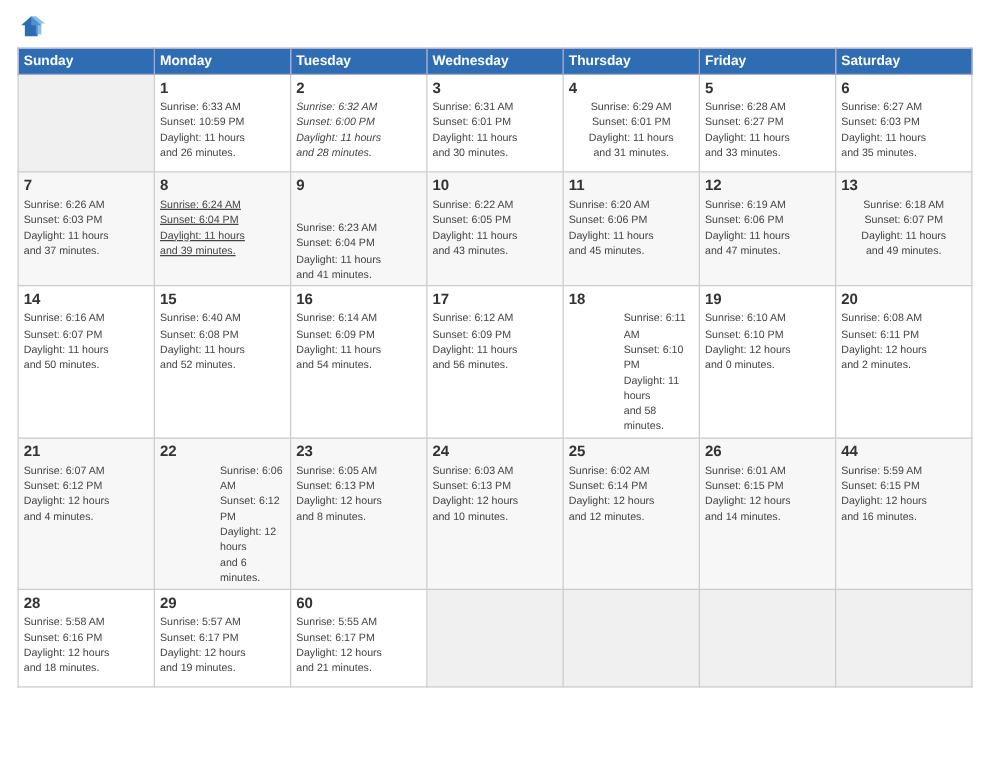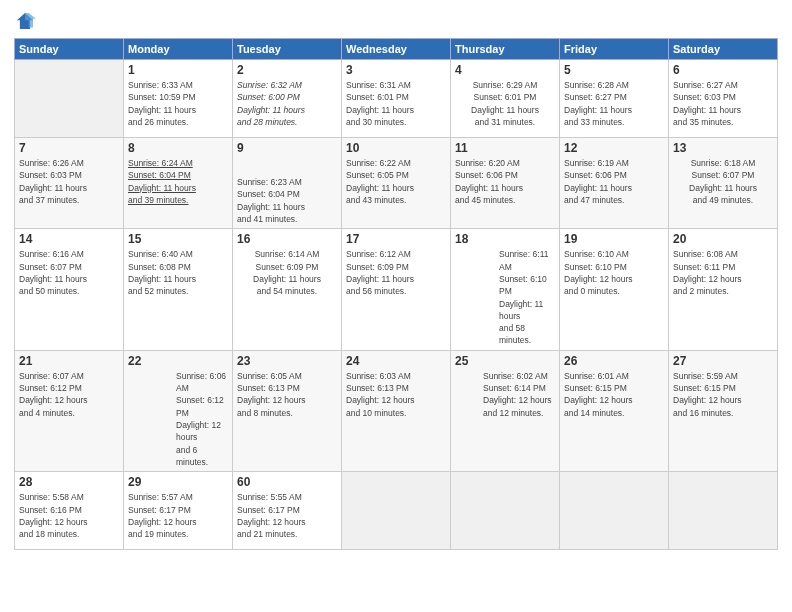--- a/index.html
+++ b/index.html
@@ -233,21 +233,21 @@
           </td>
           <td>
             <span class="day-number">15</span>
             <div class="day-info" style="white-space: pre-line;">Sunrise: 6:40 AM
 Sunset: 6:08 PM
 Daylight: 11 hours
 and 52 minutes.</div>
           </td>
           <td>
             <span class="day-number">16</span>
-            <div class="day-info" style="white-space: pre-line; text-align: center;">Sunrise: 6:14 AM
+            <div class="day-info" style="white-space: pre-line;">Sunrise: 6:14 AM
 Sunset: 6:09 PM
 Daylight: 11 hours
 and 54 minutes.</div>
           </td>
           <td>
             <span class="day-number">17</span>
             <div class="day-info" style="white-space: pre-line;">Sunrise: 6:12 AM
 Sunset: 6:09 PM
 Daylight: 11 hours
 and 56 minutes.</div>
@@ -298,34 +298,34 @@
           </td>
           <td>
             <span class="day-number">24</span>
             <div class="day-info" style="white-space: pre-line;">Sunrise: 6:03 AM
 Sunset: 6:13 PM
 Daylight: 12 hours
 and 10 minutes.</div>
           </td>
           <td>
             <span class="day-number">25</span>
-            <div class="day-info" style="white-space: pre-line; margin-left: 28px;">Sunrise: 6:02 AM
+            <div class="day-info" style="white-space: pre-line;">Sunrise: 6:02 AM
 Sunset: 6:14 PM
 Daylight: 12 hours
 and 12 minutes.</div>
           </td>
           <td>
             <span class="day-number">26</span>
             <div class="day-info" style="white-space: pre-line;">Sunrise: 6:01 AM
 Sunset: 6:15 PM
 Daylight: 12 hours
 and 14 minutes.</div>
           </td>
           <td>
-            <span class="day-number">27</span>
+            <span class="day-number">44</span>
             <div class="day-info" style="white-space: pre-line;">Sunrise: 5:59 AM
 Sunset: 6:15 PM
 Daylight: 12 hours
 and 16 minutes.</div>
           </td>
         </tr>
         <tr>
           <td>
             <span class="day-number">28</span>
             <div class="day-info" style="white-space: pre-line;">Sunrise: 5:58 AM

